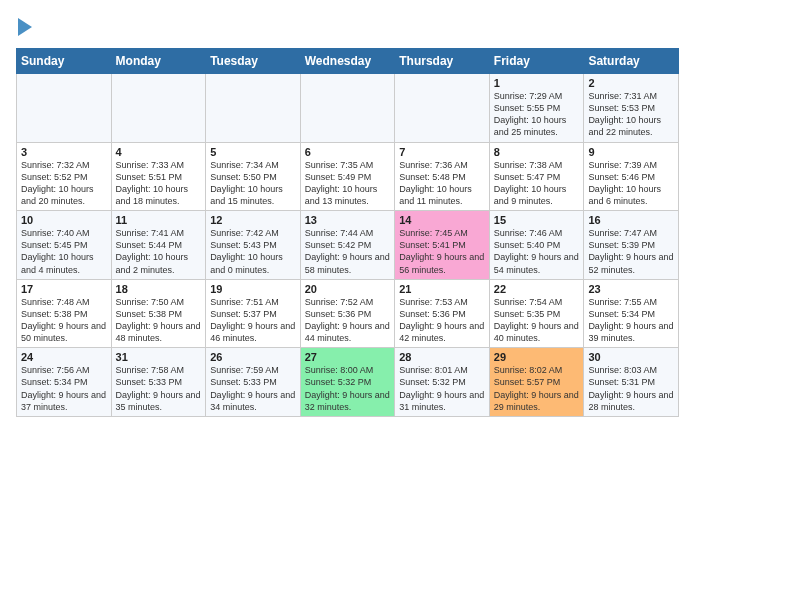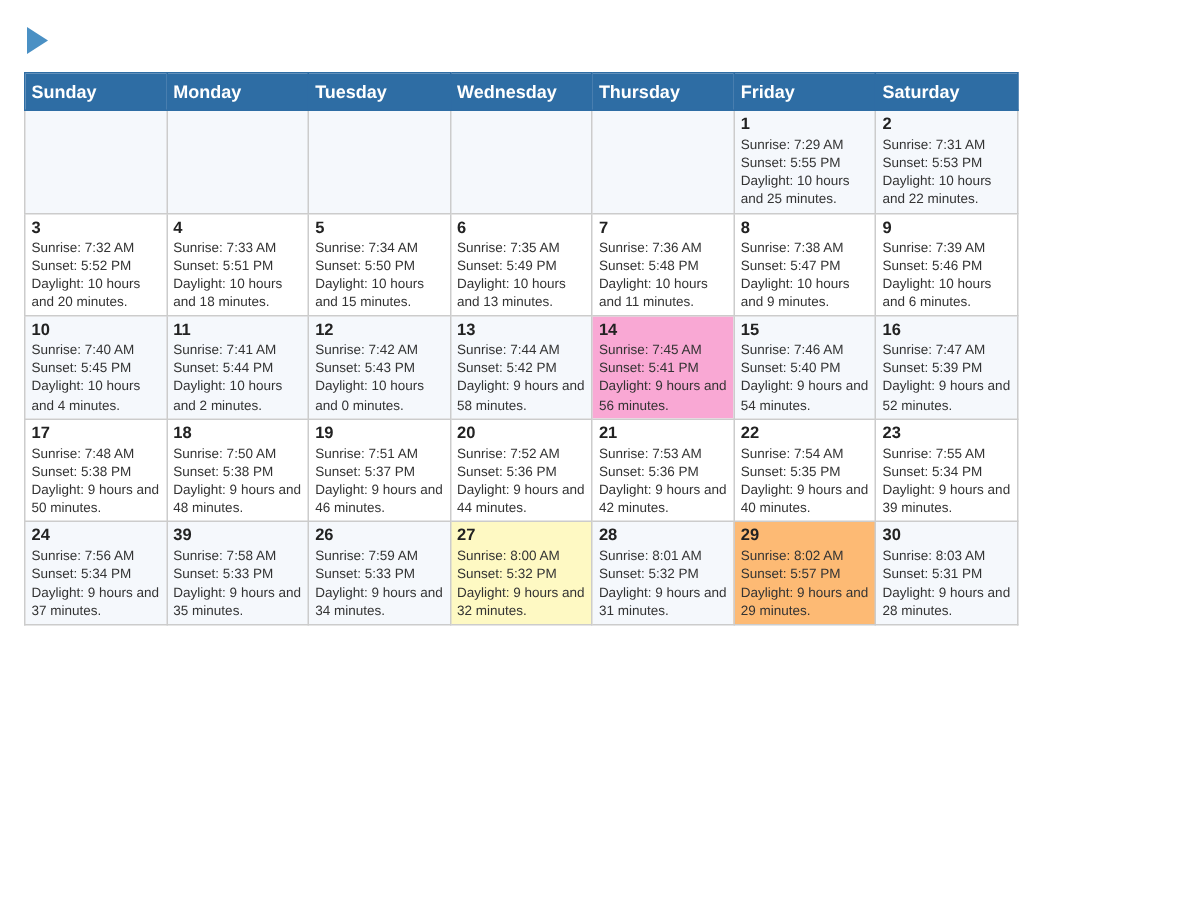--- a/index.html
+++ b/index.html
@@ -286,32 +286,32 @@
           </td>
         </tr>
         <tr>
           <td style="background: rgb(245, 248, 252);">
             <span class="day-num">24</span>
             <div class="day-info" style="white-space: pre-line;">Sunrise: 7:56 AM
 Sunset: 5:34 PM
 Daylight: 9 hours and 37 minutes.</div>
           </td>
           <td style="background: rgb(245, 248, 252);">
-            <span class="day-num">39</span>
+            <span class="day-num">31</span>
             <div class="day-info" style="white-space: pre-line;">Sunrise: 7:58 AM
 Sunset: 5:33 PM
 Daylight: 9 hours and 35 minutes.</div>
           </td>
           <td style="background: rgb(245, 248, 252);">
             <span class="day-num">26</span>
             <div class="day-info" style="white-space: pre-line;">Sunrise: 7:59 AM
 Sunset: 5:33 PM
 Daylight: 9 hours and 34 minutes.</div>
           </td>
-          <td style="background: #fef9c3;">
+          <td style="background: #86efac;">
             <span class="day-num">27</span>
             <div class="day-info" style="white-space: pre-line;">Sunrise: 8:00 AM
 Sunset: 5:32 PM
 Daylight: 9 hours and 32 minutes.</div>
           </td>
           <td style="background: rgb(245, 248, 252);">
             <span class="day-num">28</span>
             <div class="day-info" style="white-space: pre-line;">Sunrise: 8:01 AM
 Sunset: 5:32 PM
 Daylight: 9 hours and 31 minutes.</div>

